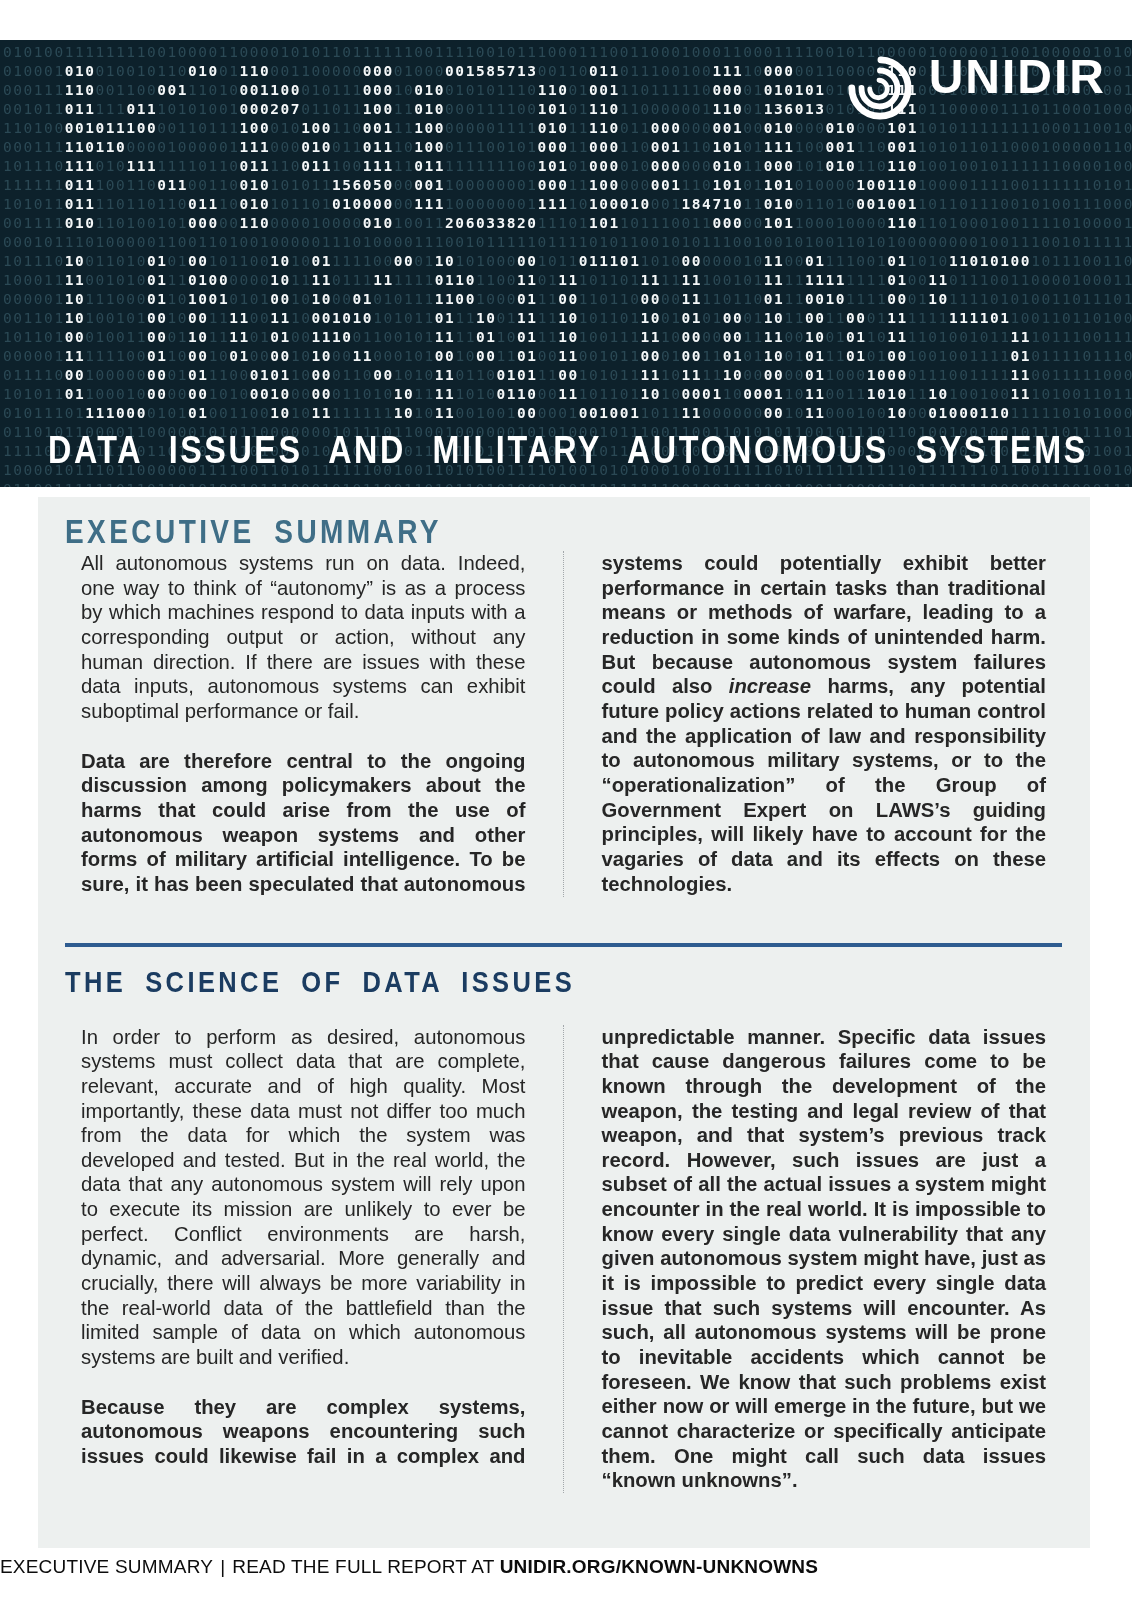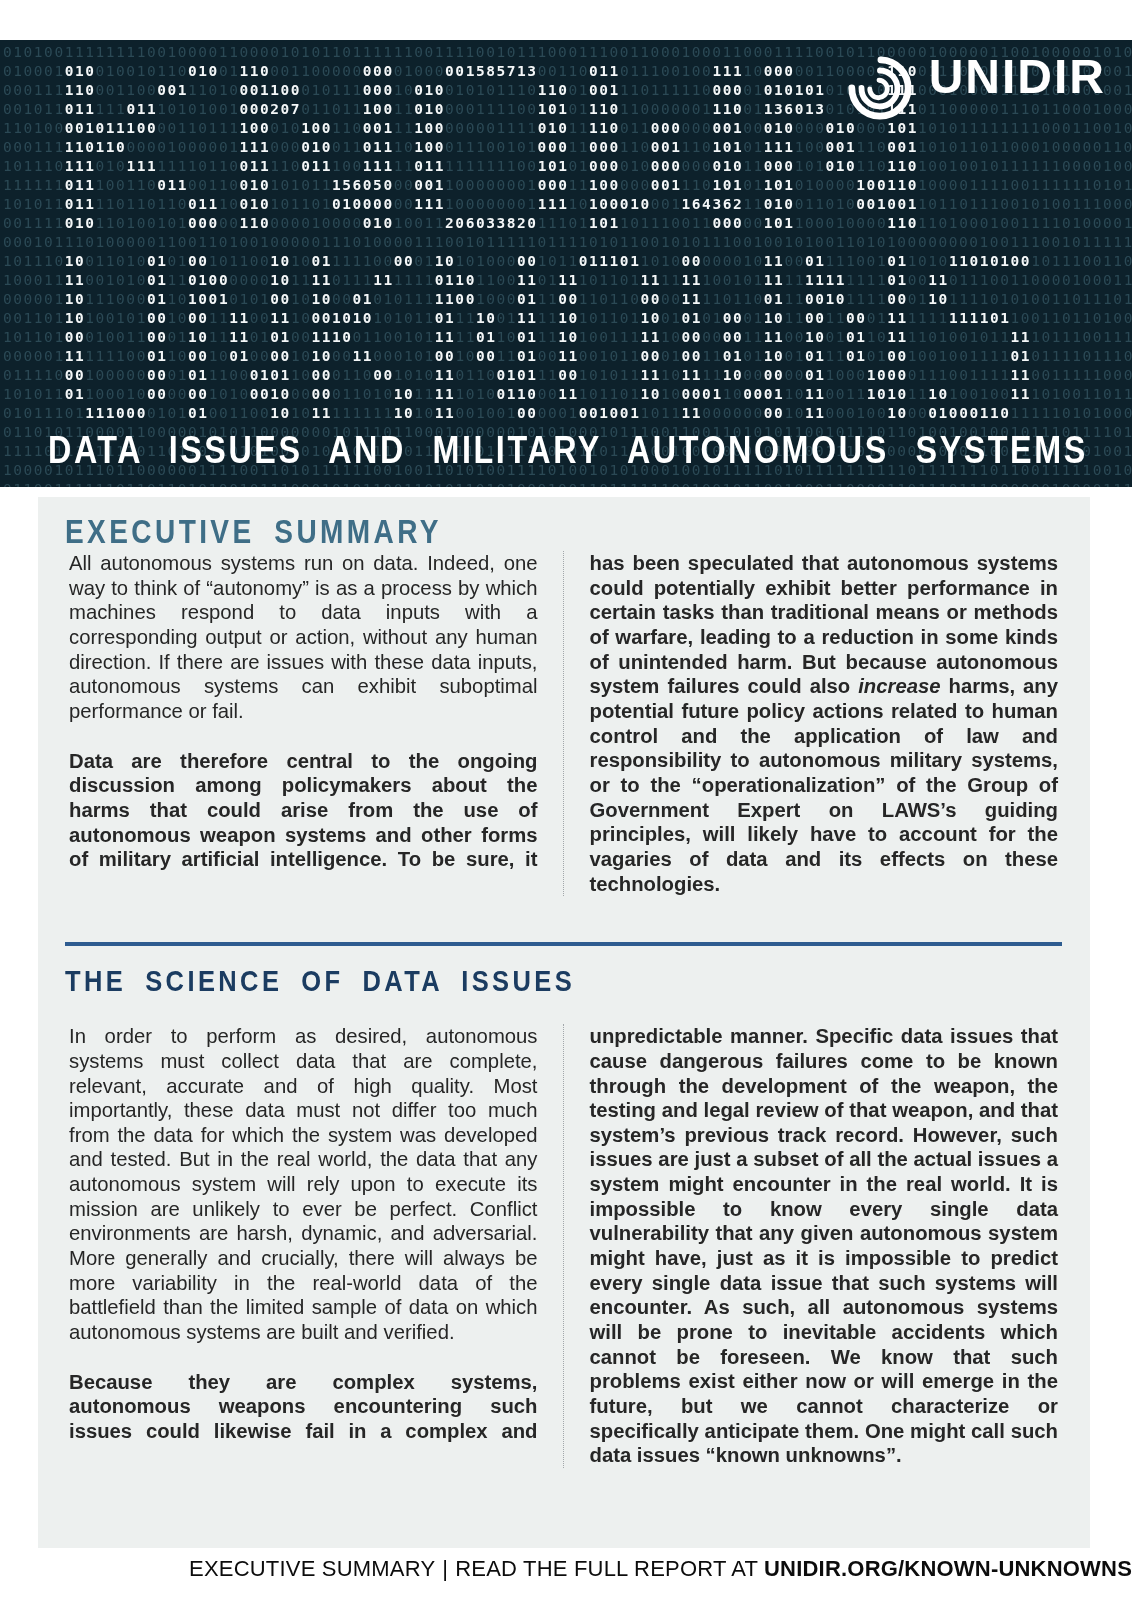--- a/index.html
+++ b/index.html
@@ -45,51 +45,51 @@
   }
   .h-exec    { color:#3f6e87; font-size:33px; }
   .h-science { color:#1b3c61; font-size:30px; }
   .byline { color:#44708c; font-style:italic; font-size:23px; margin:12px 0 26px; }
 
   .cols {
     column-count:2; column-gap:44px; column-rule:1px dotted #a2a7aa;
     text-align:justify; font-size:20.3px; line-height:1.215; color:#262626;
     hyphens:auto; -webkit-hyphens:auto;
   }
-  .cols p { margin:0 4px 25px; }
+  .cols p { margin:0 16px 25px; }
   .cols p:last-child { margin-bottom:0;font-weight:bold; }
   .cols em { font-style:italic; }
 
   .section2 { margin-top:46px; }
   .rule { height:4px; background:#2e5c90; margin:0 0 18px; }
   .section2 .cols { margin-top:26px; }
 
   
   .footer {
-    position:absolute; top:1556px; left:0; width:1132px; text-align:right;
-    font-size:22px; color:#0c0c0c; letter-spacing:.2px;
+    position:absolute; top:1556px; left:0; width:1132px; text-align:left;
+    font-size:19px; color:#0c0c0c; letter-spacing:.2px;
   }
   .footer .sep { margin:0 7px; }
   .footer b { font-weight:bold; }
 </style>
 </head>
 <body>
 
 <div class="page">
 
   <div class="header">
     <pre id="binary-art">0101001111111100100001100001010110111111001111001011100011100110001000110001111001011000001000001100100000101011011111
 010001<span class="on">010</span>010010110<span class="on">010</span>01<span class="on">110</span>001100000<span class="on">000</span>01000<span class="on">001585713</span>00110<span class="on">011</span>011100100<span class="on">111</span>10<span class="on">000</span>001100000<span class="on">110</span>01110101110000100100101101010
 000111<span class="on">110</span>001100<span class="on">001</span>11010<span class="on">001100</span>010111<span class="on">000</span>10<span class="on">010</span>010101110<span class="on">110</span>01<span class="on">001</span>110111110<span class="on">000</span>01<span class="on">010101</span>010110<span class="on">111</span>00010000111110000000100100010
 001011<span class="on">011</span>111<span class="on">011</span>10101001<span class="on">000207</span>011011<span class="on">100</span>11<span class="on">010</span>000111100<span class="on">101</span>01<span class="on">110</span>110000001<span class="on">110</span>01<span class="on">136013</span>010101<span class="on">111</span>01100000111011000100001000110
 110100<span class="on">001011100</span>00110111<span class="on">100</span>010<span class="on">100</span>110<span class="on">001</span>11<span class="on">100</span>000001111<span class="on">010</span>11<span class="on">110</span>011<span class="on">000</span>000<span class="on">001</span>00<span class="on">010</span>000<span class="on">010</span>000<span class="on">101</span>10101111111100011001001000111
 000111<span class="on">110110</span>00001000001<span class="on">111</span>000<span class="on">010</span>011<span class="on">011</span>10<span class="on">100</span>011100101<span class="on">000</span>11<span class="on">000</span>110<span class="on">001</span>110<span class="on">101</span>01<span class="on">111</span>100<span class="on">001</span>110<span class="on">001</span>10101101100010000011011001110
 101110<span class="on">111</span>010<span class="on">111</span>11110110<span class="on">011</span>110<span class="on">011</span>100<span class="on">111</span>11<span class="on">011</span>111111100<span class="on">101</span>01<span class="on">000</span>010<span class="on">000</span>000<span class="on">010</span>11<span class="on">000</span>101<span class="on">010</span>110<span class="on">110</span>10010010111111000010001111001
 111111<span class="on">011</span>100110<span class="on">011</span>00110<span class="on">010</span>101011<span class="on">156050</span>00<span class="on">001</span>100000001<span class="on">000</span>11<span class="on">100</span>000<span class="on">001</span>110<span class="on">101</span>01<span class="on">101</span>010000<span class="on">100110</span>10000111100111111010111100101
-101011<span class="on">011</span>110110110<span class="on">011</span>10<span class="on">010</span>101101<span class="on">010000</span>00<span class="on">111</span>100000001<span class="on">111</span>10<span class="on">100010</span>001<span class="on">164362</span>11<span class="on">010</span>011010<span class="on">001001</span>10110111001010011100000100000
+101011<span class="on">011</span>110110110<span class="on">011</span>10<span class="on">010</span>101101<span class="on">010000</span>00<span class="on">111</span>100000001<span class="on">111</span>10<span class="on">100010</span>001<span class="on">184710</span>11<span class="on">010</span>011010<span class="on">001001</span>10110111001010011100000100000
 001111<span class="on">010</span>110100101<span class="on">000</span>00<span class="on">110</span>000010000<span class="on">010</span>10011<span class="on">206033820</span>11101<span class="on">101</span>101110011<span class="on">000</span>00<span class="on">101</span>100010000<span class="on">110</span>11010001001111010000111000011
 0001011101000001100110100100000111010000111001011111011110101100101011100100101001101010000000010011100101111110011011
 101110<span class="on">10</span>011010<span class="on">01</span>01<span class="on">00</span>101100<span class="on">10</span>10<span class="on">01</span>111100<span class="on">00</span>01<span class="on">10</span>101000<span class="on">00</span>1011<span class="on">011101</span>1010<span class="on">00</span>000010<span class="on">11</span>00<span class="on">01</span>111001<span class="on">01</span>1010<span class="on">11010100</span>101110011011010110
 100011<span class="on">11</span>001010<span class="on">01</span>11<span class="on">0100</span>0000<span class="on">10</span>11<span class="on">11</span>0111<span class="on">11</span>1111<span class="on">0110</span>1100<span class="on">11</span>01<span class="on">11</span>101101<span class="on">11</span>11<span class="on">11</span>100101<span class="on">11</span>11<span class="on">1111</span>1111<span class="on">01</span>00<span class="on">11</span>01110011000010001100011010
 000001<span class="on">10</span>111000<span class="on">01</span>10<span class="on">1001</span>0101<span class="on">00</span>10<span class="on">10</span>00<span class="on">01</span>010111<span class="on">1100</span>1000<span class="on">01</span>11<span class="on">00</span>110110<span class="on">00</span>00<span class="on">11</span>110110<span class="on">01</span>11<span class="on">0010</span>1111<span class="on">00</span>01<span class="on">10</span>11110101001101110101101001
 001101<span class="on">10</span>100101<span class="on">00</span>10<span class="on">00</span>11<span class="on">11</span>00<span class="on">11</span>10<span class="on">001010</span>101011<span class="on">01</span>11<span class="on">10</span>01<span class="on">11</span>11<span class="on">10</span>101101<span class="on">10</span>01<span class="on">01</span>01<span class="on">00</span>01<span class="on">10</span>11<span class="on">00</span>11<span class="on">00</span>01<span class="on">11</span>1111<span class="on">111101</span>10011011010000011111
 101101<span class="on">00</span>010011<span class="on">00</span>01<span class="on">10</span>11<span class="on">11</span>01<span class="on">01</span>00<span class="on">1110</span>01100101<span class="on">11</span>11<span class="on">01</span>10<span class="on">01</span>11<span class="on">10</span>100111<span class="on">11</span>10<span class="on">00</span>00<span class="on">00</span>11<span class="on">11</span>00<span class="on">10</span>01<span class="on">01</span>10<span class="on">11</span>1101001011<span class="on">11</span>101110011110011001
 000001<span class="on">11</span>111100<span class="on">01</span>10<span class="on">00</span>10<span class="on">01</span>00<span class="on">00</span>10<span class="on">10</span>00<span class="on">11</span>000101<span class="on">00</span>10<span class="on">00</span>11<span class="on">01</span>00<span class="on">11</span>001011<span class="on">00</span>01<span class="on">00</span>11<span class="on">01</span>01<span class="on">10</span>01<span class="on">01</span>11<span class="on">01</span>01<span class="on">00</span>1001001111<span class="on">01</span>011110111011001111
 011110<span class="on">00</span>100000<span class="on">00</span>01<span class="on">01</span>1100<span class="on">0101</span>10<span class="on">00</span>0110<span class="on">00</span>1010<span class="on">11</span>0110<span class="on">0101</span>11<span class="on">00</span>101011<span class="on">11</span>10<span class="on">11</span>11<span class="on">10</span>00<span class="on">00</span>00<span class="on">01</span>1000<span class="on">1000</span>0111001111<span class="on">11</span>001111100011100110
 101011<span class="on">01</span>100010<span class="on">00</span>00<span class="on">00</span>1010<span class="on">0010</span>00<span class="on">00</span>011010<span class="on">10</span>11<span class="on">11</span>1010<span class="on">0110</span>00<span class="on">11</span>101101<span class="on">10</span>10<span class="on">0001</span>10<span class="on">0001</span>10<span class="on">11</span>0011<span class="on">1010</span>11<span class="on">10</span>100100<span class="on">11</span>101001101110110000

